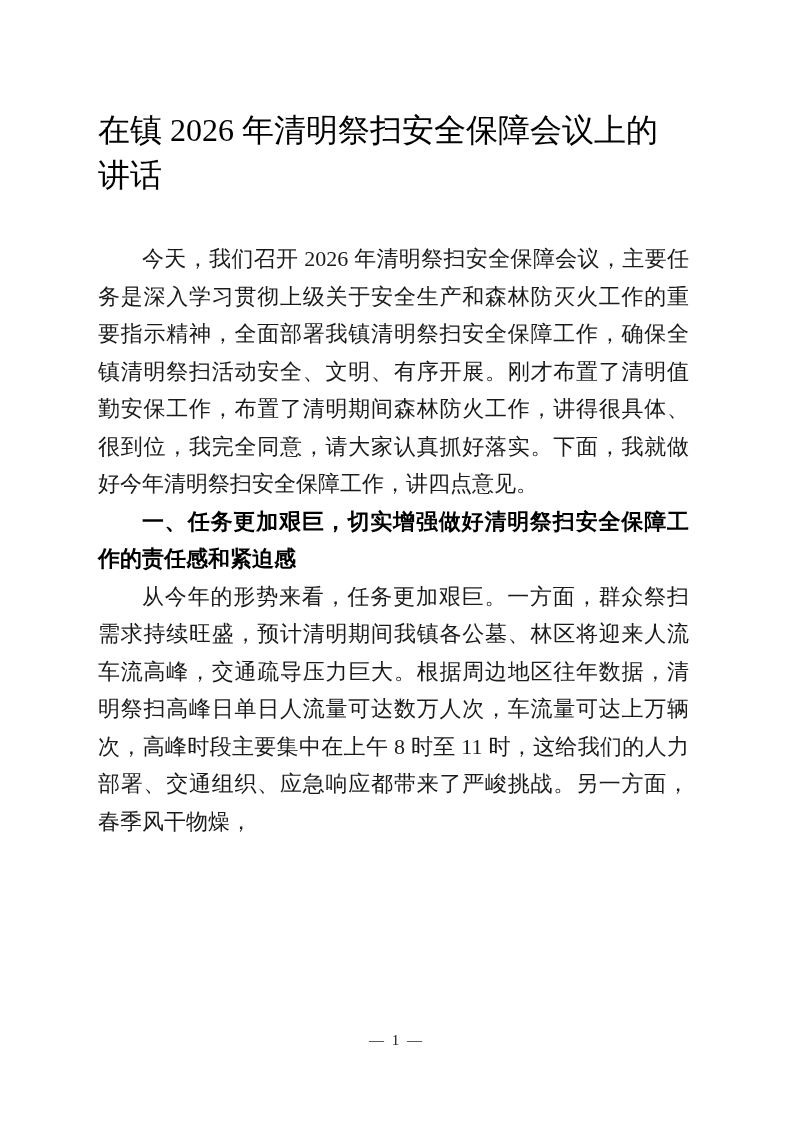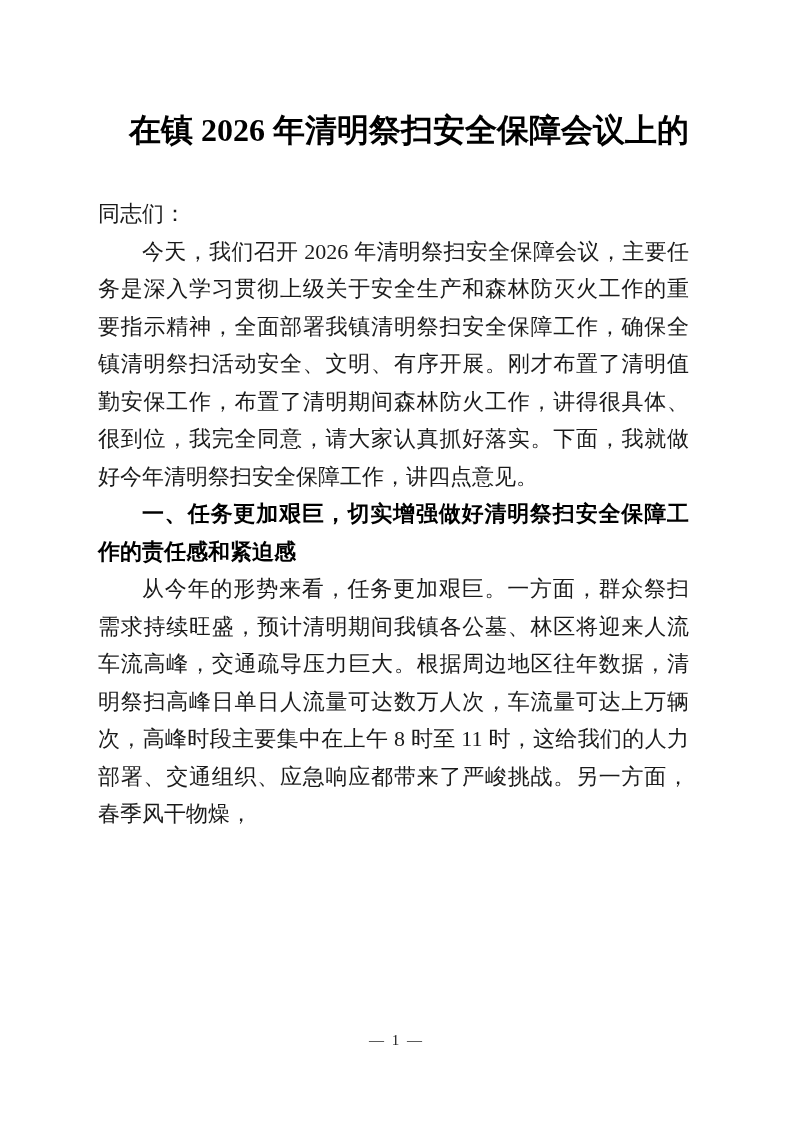--- a/index.html
+++ b/index.html
@@ -13,23 +13,23 @@
     width: 793px;
     height: 1122px;
     background: #ffffff;
     padding: 108px 104px 0 98px;
     color: #1a1a1a;
     overflow: hidden;
   }
   .doc-title {
     font-family: "Liberation Serif", serif;
     font-size: 32px;
-    font-weight: bold;
+    font-weight: normal;
     color: #000000;
-    text-align: right;
+    text-align: left;
     line-height: 45px;
     margin-bottom: 42px;
   }
   .para {
     font-size: 22px;
     line-height: 37.5px;
     text-align: justify;
     text-justify: inter-ideograph;
     text-indent: 44px;
     color: #1a1a1a;
@@ -55,23 +55,23 @@
     font-family: "Liberation Serif", serif;
   }
 </style>
 </head>
 <body>
 
 <div class="page">
 
   <div class="doc-title">
     <div>在镇 2026 年清明祭扫安全保障会议上的</div>
+    <div>讲话</div>
   </div>
 
-  <p class="para salutation">同志们：</p>
 
   <p class="para">今天，我们召开 2026 年清明祭扫安全保障会议，主要任务是深入学习贯彻上级关于安全生产和森林防灭火工作的重要指示精神，全面部署我镇清明祭扫安全保障工作，确保全镇清明祭扫活动安全、文明、有序开展。刚才布置了清明值勤安保工作，布置了清明期间森林防火工作，讲得很具体、很到位，我完全同意，请大家认真抓好落实。下面，我就做好今年清明祭扫安全保障工作，讲四点意见。</p>
 
   <p class="para heading">一、任务更加艰巨，切实增强做好清明祭扫安全保障工作的责任感和紧迫感</p>
 
 
   <p class="para">从今年的形势来看，任务更加艰巨。一方面，群众祭扫需求持续旺盛，预计清明期间我镇各公墓、林区将迎来人流车流高峰，交通疏导压力巨大。根据周边地区往年数据，清明祭扫高峰日单日人流量可达数万人次，车流量可达上万辆次，高峰时段主要集中在上午 8 时至 11 时，这给我们的人力部署、交通组织、应急响应都带来了严峻挑战。另一方面，春季风干物燥，</p>
 
   <div class="page-number">— 1 —</div>
 

